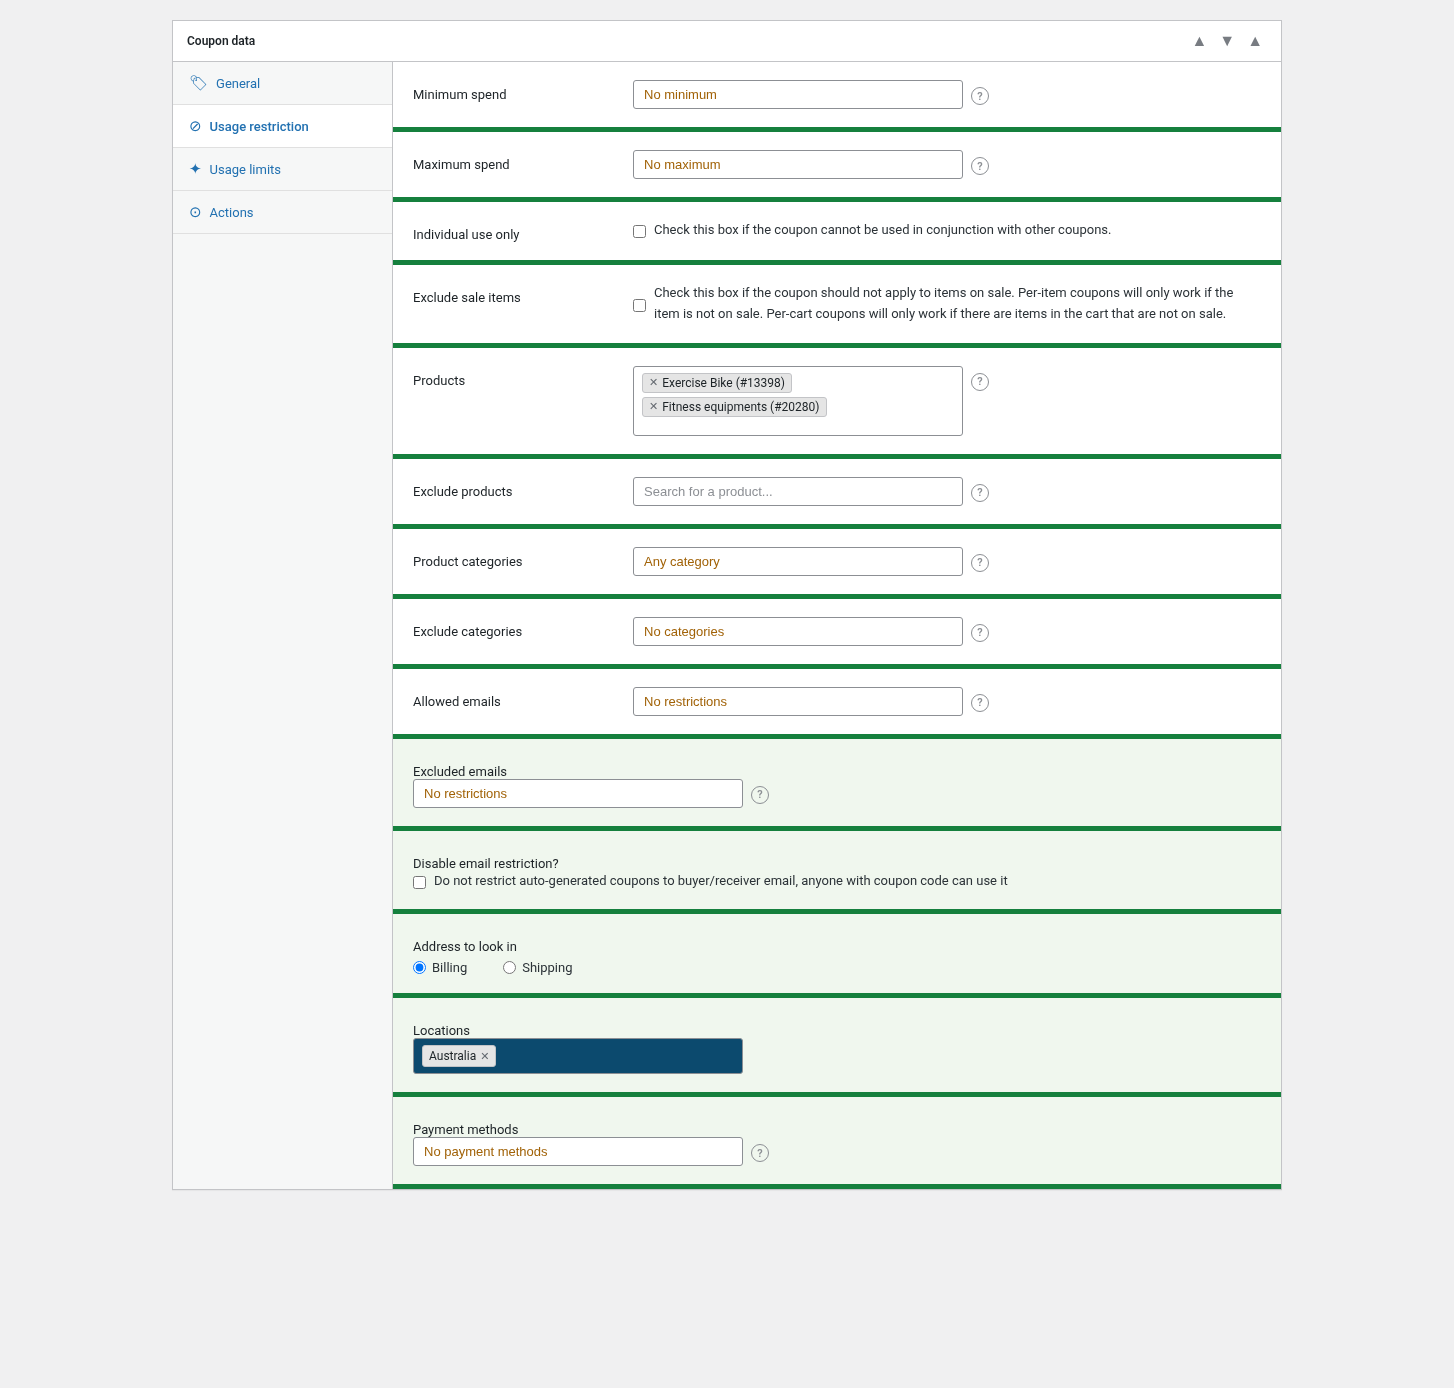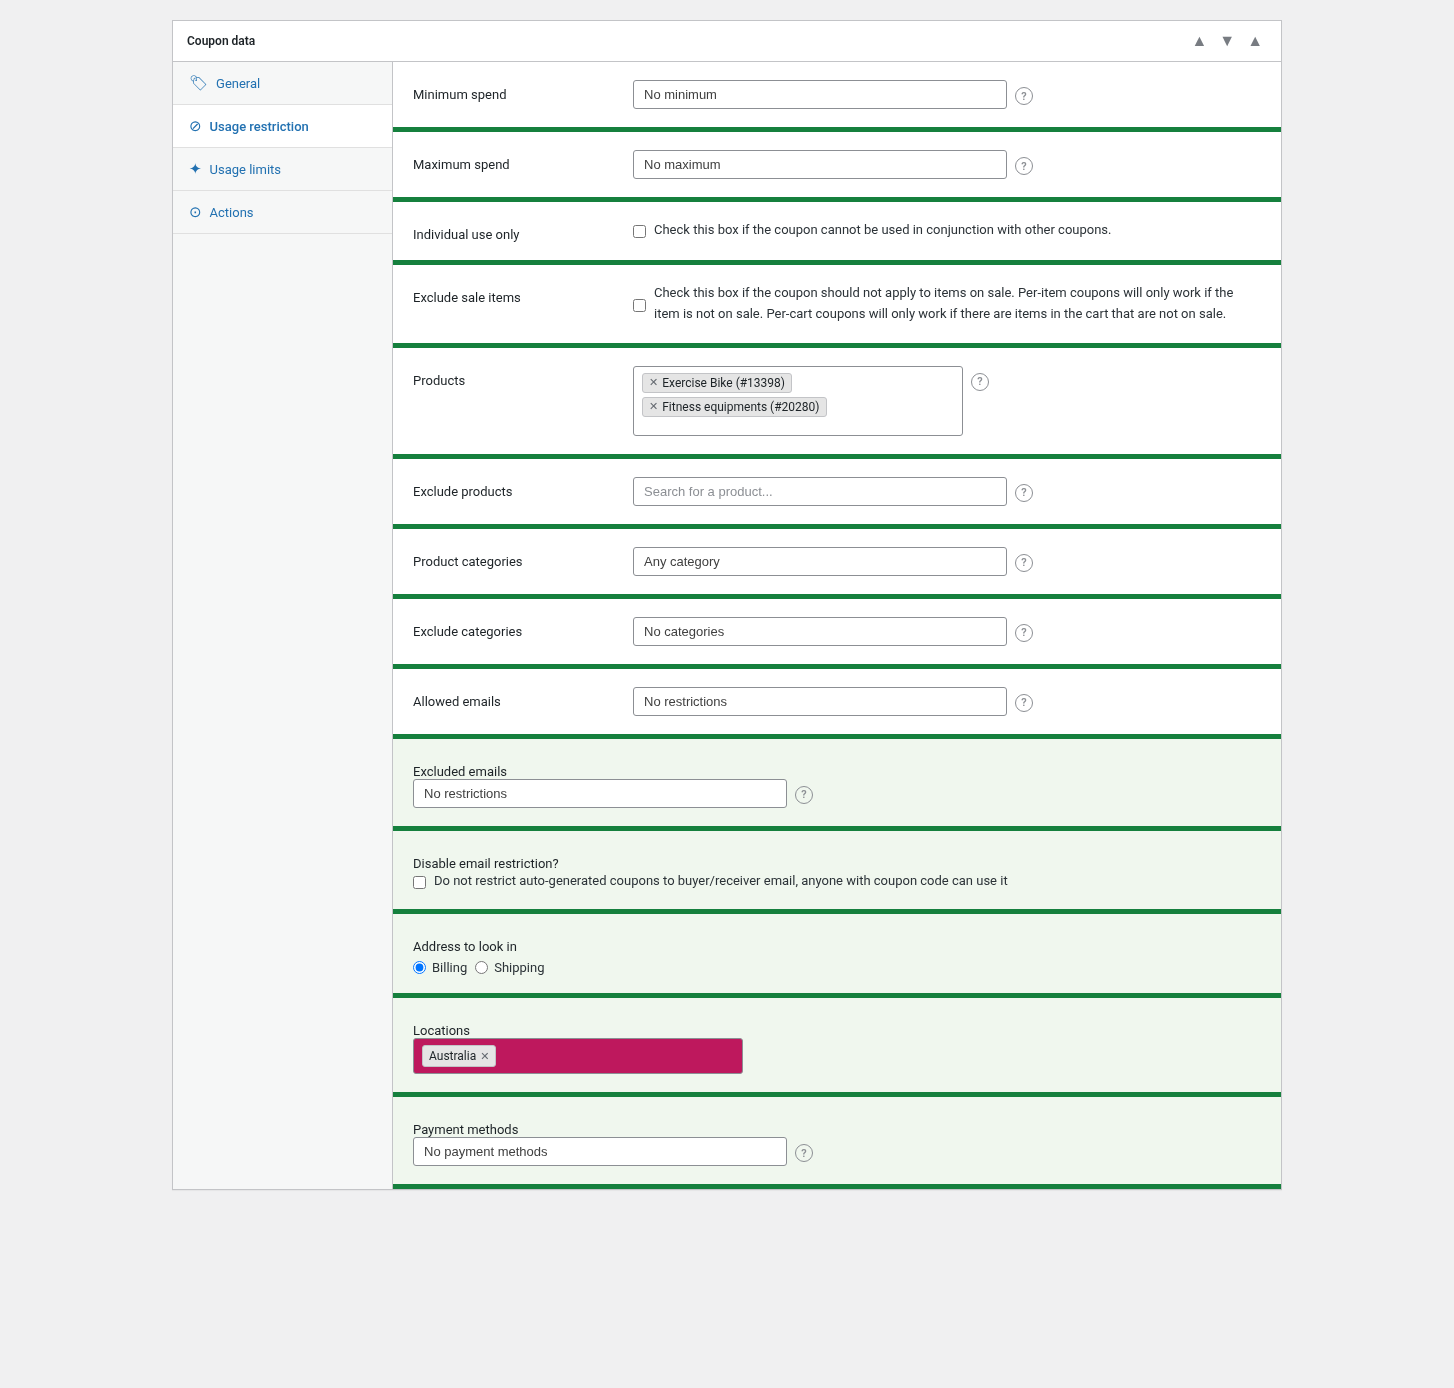--- a/index.html
+++ b/index.html
@@ -116,26 +116,26 @@
     }
 
     .form-field {
       flex: 1;
       display: flex;
       align-items: flex-start;
       gap: 8px;
     }
 
     .form-input {
-      width: 374px;
+      width: 330px;
       padding: 6px 10px;
       border: 1px solid #8c8f94;
       border-radius: 3px;
       font-size: 13px;
-      color: #404040;
+      color: #a16207;
       background: #fff;
     }
 
     .form-input::placeholder {
       color: #8c8f94;
     }
 
     .help-icon {
       width: 18px;
       height: 18px;
@@ -197,21 +197,21 @@
 
     .tag-remove {
       cursor: pointer;
       color: #646970;
       font-size: 11px;
     }
 
     .radio-group {
       display: flex;
       align-items: center;
-      gap: 8px;
+      gap: 36px;
       padding-top: 6px;
     }
 
     .radio-option {
       display: flex;
       align-items: center;
       gap: 6px;
       cursor: pointer;
       font-size: 13px;
       color: #2c3338;
@@ -234,21 +234,21 @@
     }
 
     .locations-input {
       width: 330px;
       border: 1px solid #8c8f94;
       border-radius: 3px;
       padding: 6px 8px;
       display: flex;
       flex-wrap: wrap;
       gap: 4px;
-      background: #be185d;
+      background: #0c4a6e;
       min-height: 36px;
     }
   </style>
 </head>
 <body>
 
 <div class="coupon-panel">
 
   <div class="panel-header">
     <span class="panel-title">Coupon data</span>

